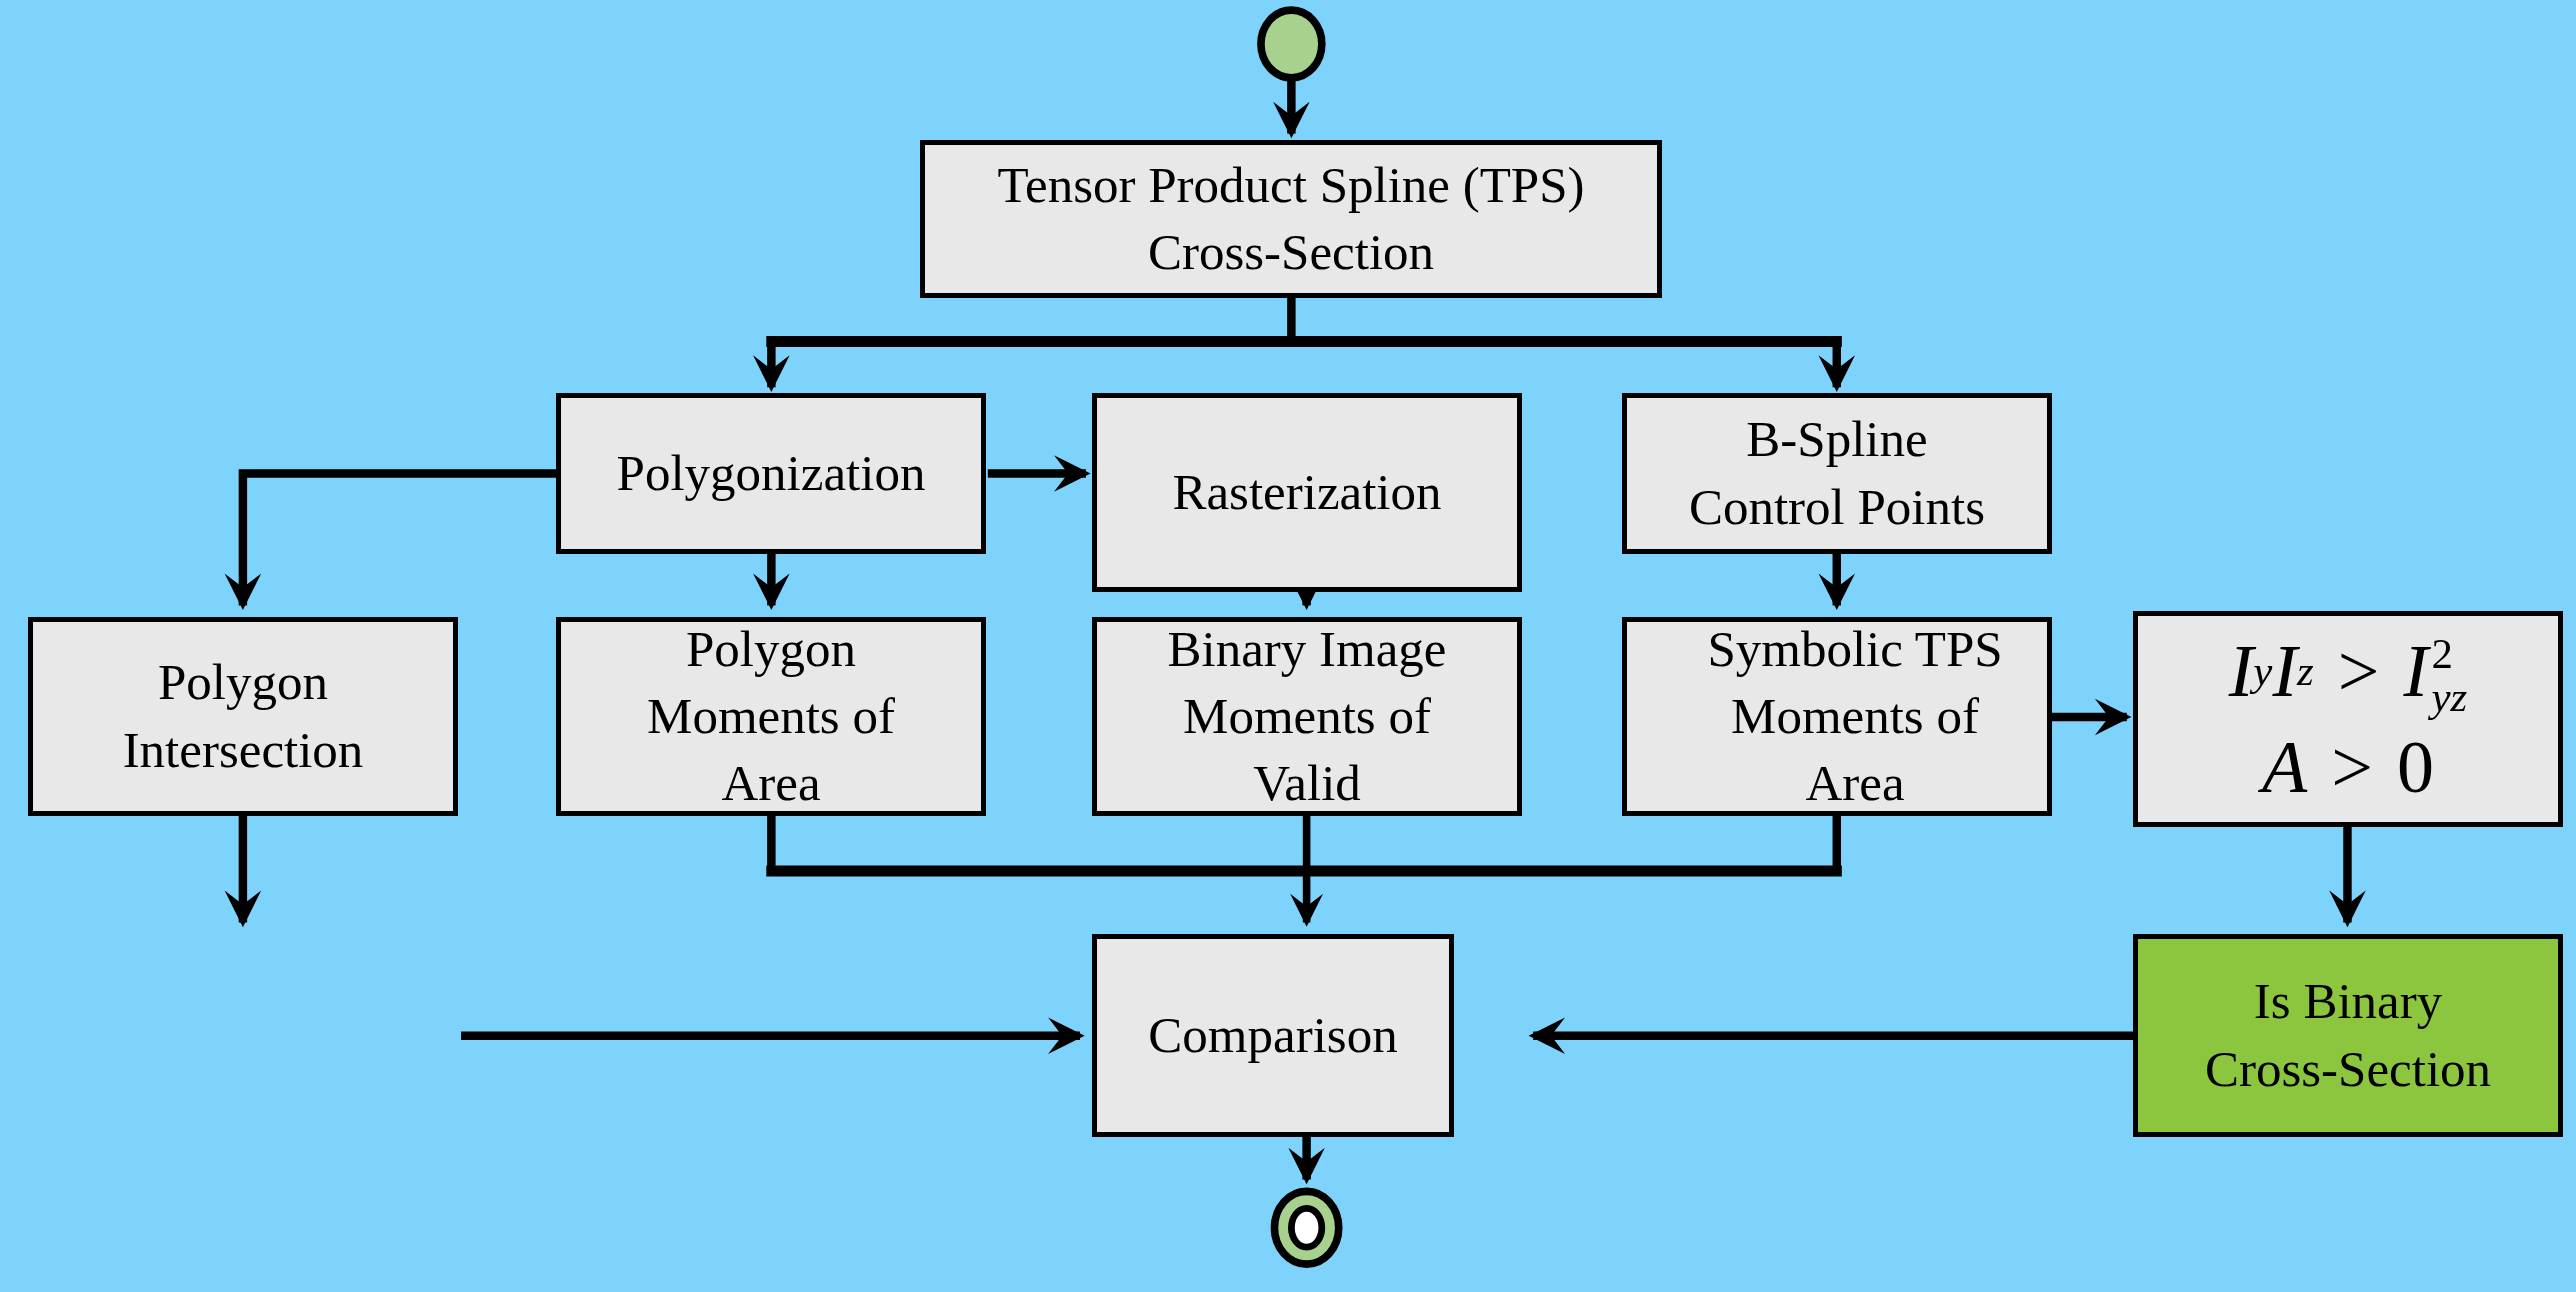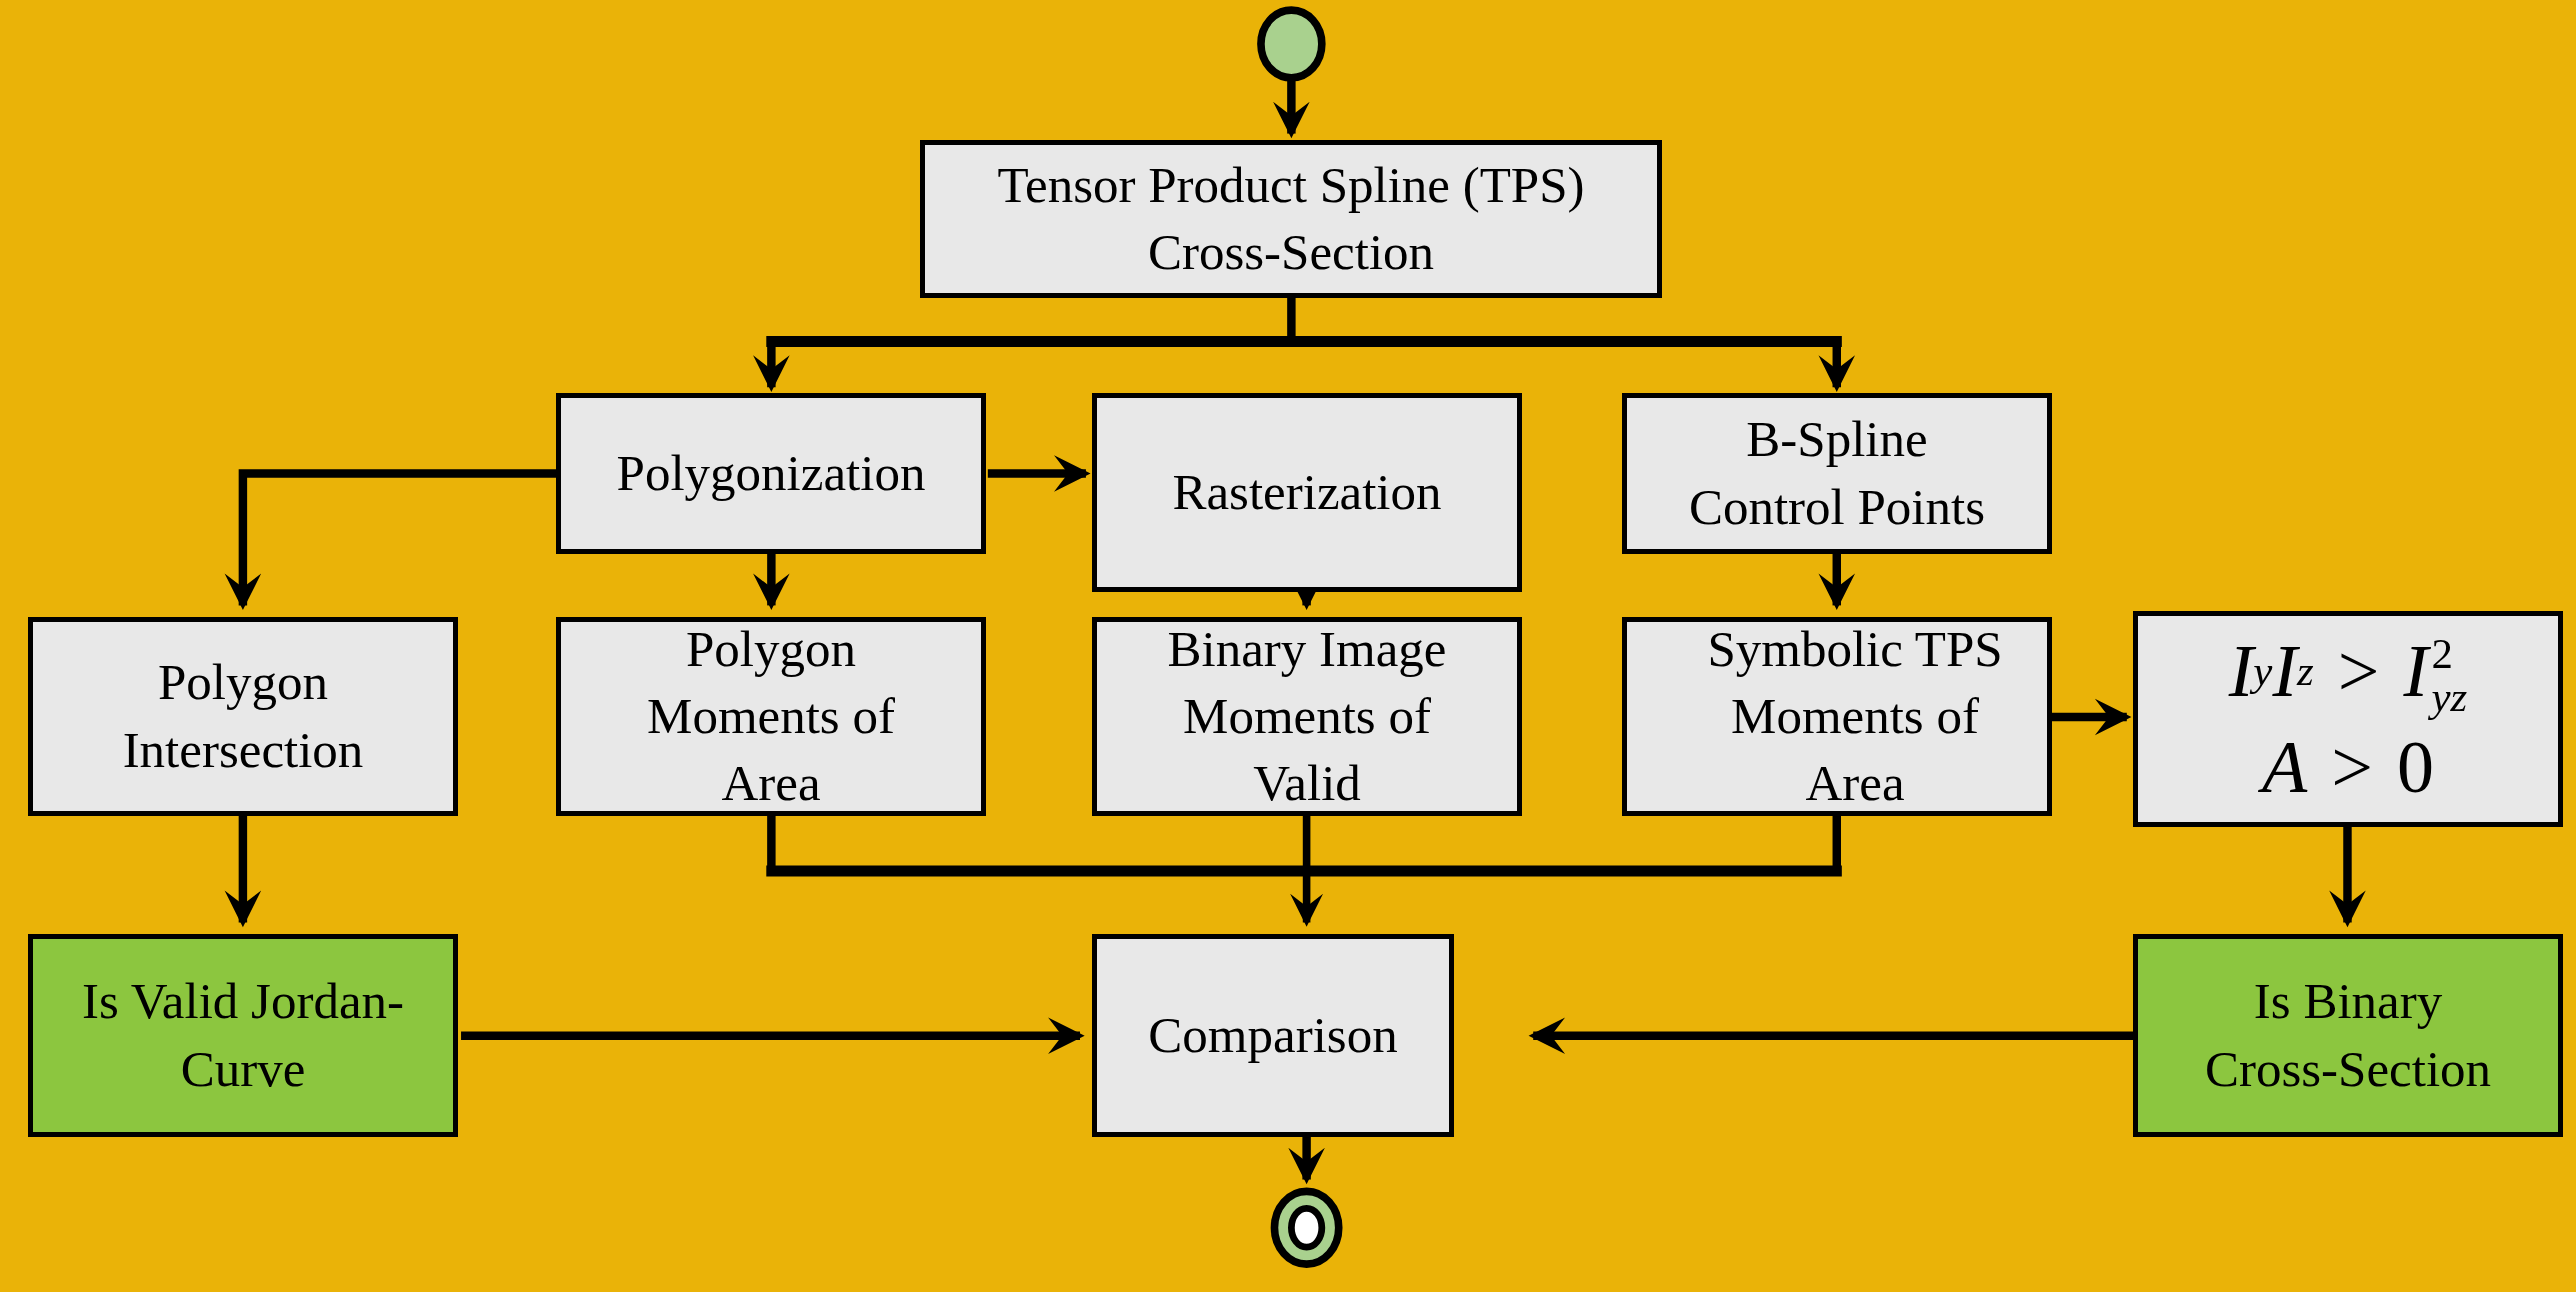--- a/index.html
+++ b/index.html
@@ -1,16 +1,16 @@
 <!DOCTYPE html>
 <html style="font-size:13.5px"><head>
 <meta charset="utf-8">
 <style>
   html,body{margin:0;padding:0;background:#ffffff;}
-  #canvas{position:relative;width:2576px;height:1292px;background:#eab308;overflow:hidden;
+  #canvas{position:relative;width:2576px;height:1292px;background:#7dd3fc;overflow:hidden;
           font-family:"Liberation Serif","DejaVu Serif",serif;color:#000;}
   #wires{position:absolute;left:0;top:0;width:2576px;height:1292px;z-index:1;}
   .node{position:absolute;z-index:2;box-sizing:border-box;background:#e8e8e8;border:5px solid #000;
         display:flex;align-items:center;justify-content:center;text-align:center;
         font-size:51px;line-height:1.32;white-space:pre-line;}
   .node.valid{background:#8cc63f;}
   .node.formula-box{font-size:74px;font-style:italic;flex-direction:column;line-height:1.3;}
   .formula-line{display:flex;align-items:center;justify-content:center;}
   .formula-line sub{font-size:58%;font-style:italic;line-height:0;vertical-align:-0.25em;}
   .rel{font-style:normal;margin:0 24px;}
@@ -101,24 +101,20 @@
 
   <div class="node formula-box" style="left:2133px;top:611px;width:430px;height:216px;">
     <div class="formula-line">
       <span>I</span><sub>y</sub><span>I</span><sub>z</sub><span class="rel">&gt;</span><span>I</span><span class="supsub"><span class="ss-sup">2</span><span class="ss-sub">yz</span></span>
     </div>
     <div class="formula-line">
       <span>A</span><span class="rel">&gt;</span><span style="font-style:normal">0</span>
     </div>
   </div>
 
-  <div class="node valid" style="left:28px;top:934px;width:430px;height:203px;">
-    <span class="label">Is Valid Jordan-
-Curve</span>
-  </div>
 
   <div class="node" style="left:1092px;top:934px;width:362px;height:203px;">
     <span class="label">Comparison</span>
   </div>
 
   <div class="node valid" style="left:2133px;top:934px;width:430px;height:203px;">
     <span class="label">Is Binary
 Cross-Section</span>
   </div>
 

